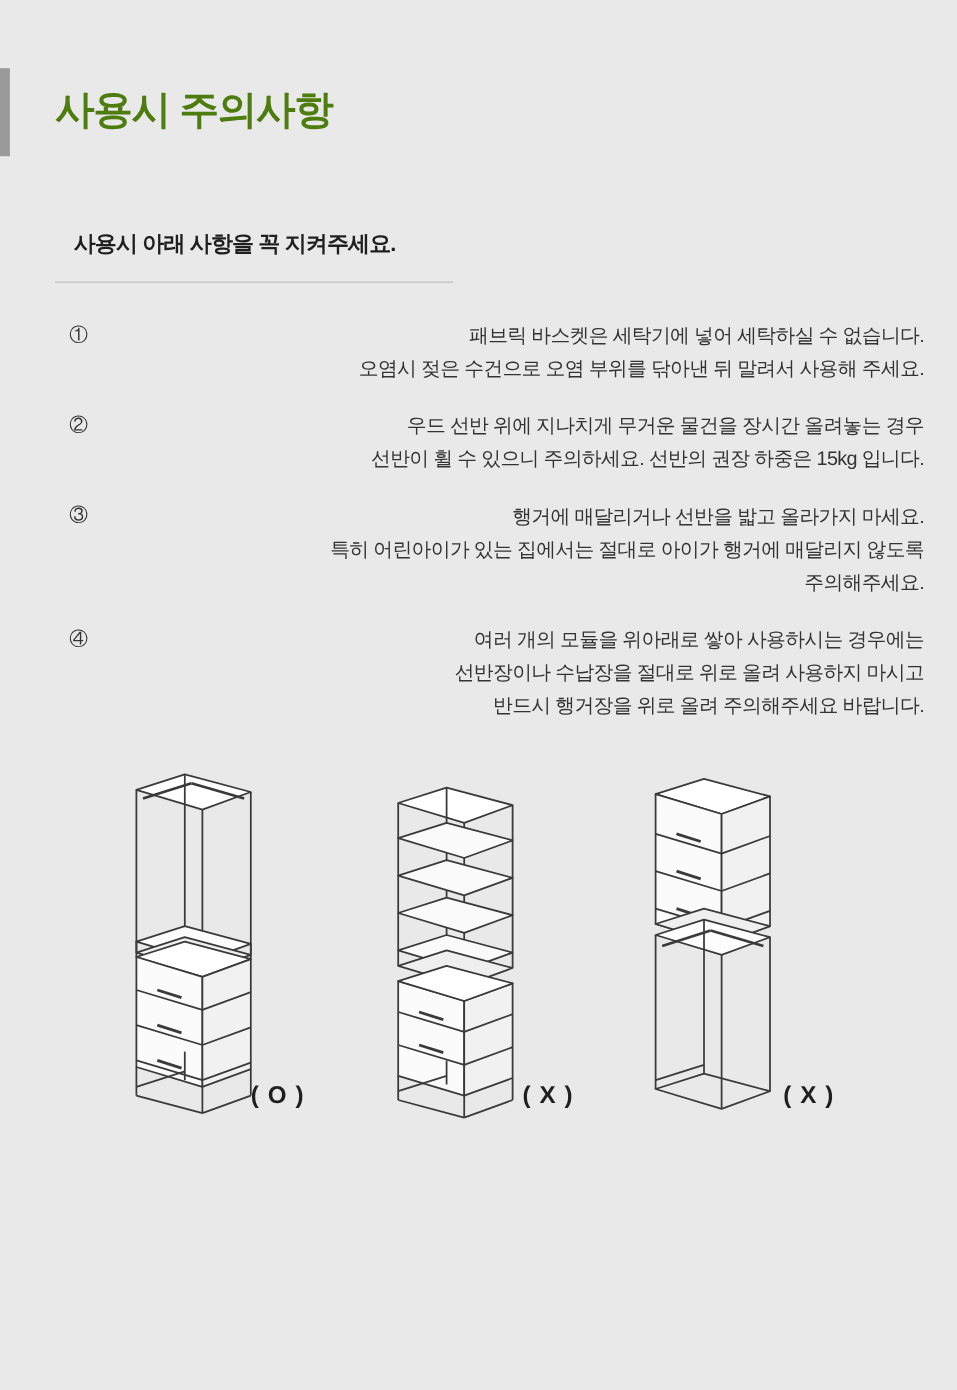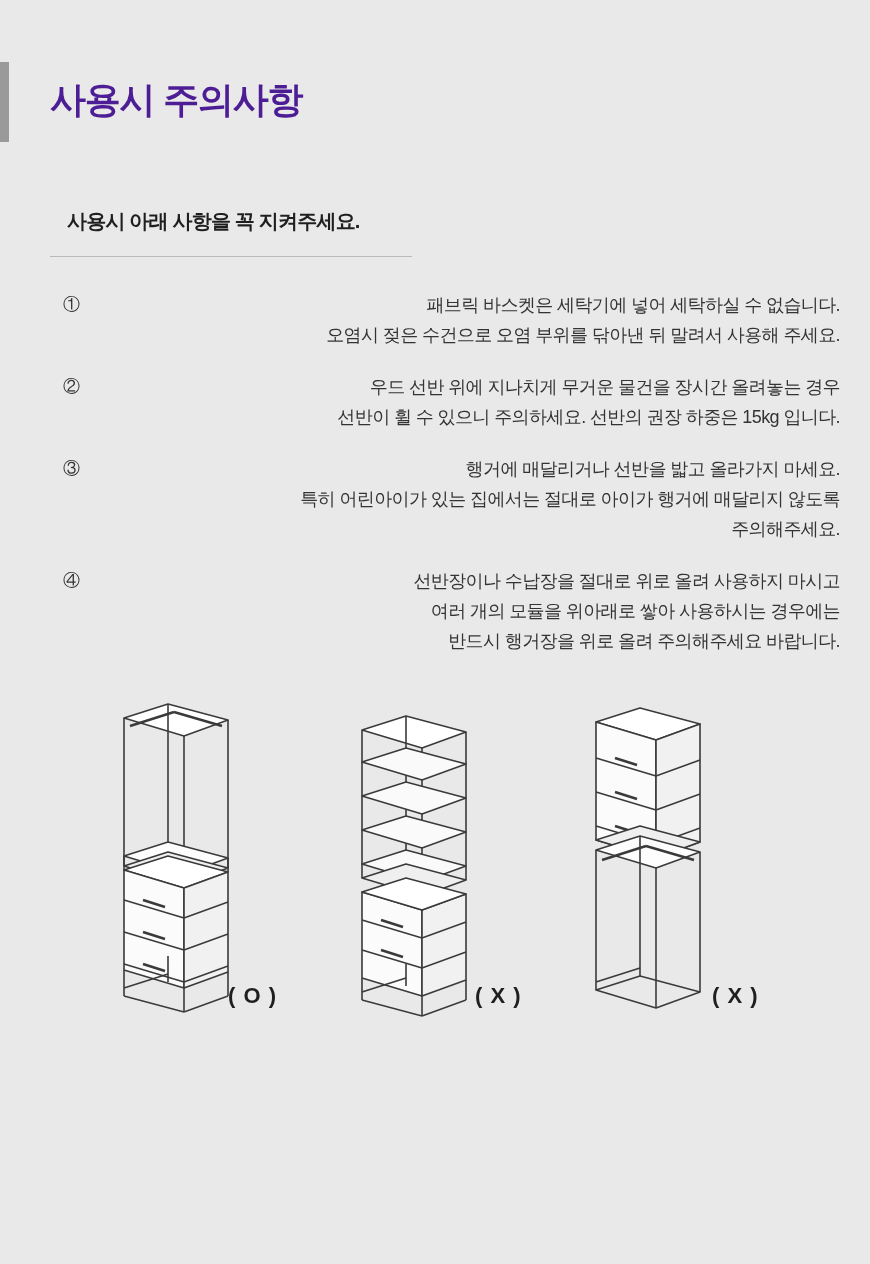--- a/index.html
+++ b/index.html
@@ -38,21 +38,21 @@
     height: 80px;
     background: #9a9a9a;
   }
   .page-title {
     position: absolute;
     left: 50px;
     top: -2px;
     font-size: 36px;
     font-weight: bold;
     letter-spacing: -1.2px;
-    color: #4c1d95;
+    color: #4d7c0f;
     line-height: 80px;
   }
 
   
   .subheading {
     position: absolute;
     left: 67px;
     top: 208px;
     font-size: 20px;
     font-weight: bold;
@@ -163,22 +163,22 @@
       <div class="notice-lines">
         <div class="notice-line">행거에 매달리거나 선반을 밟고 올라가지 마세요.</div>
         <div class="notice-line">특히 어린아이가 있는 집에서는 절대로 아이가 행거에 매달리지 않도록</div>
         <div class="notice-line">주의해주세요.</div>
       </div>
     </div>
 
     <div class="notice-item">
       <div class="notice-num">④</div>
       <div class="notice-lines">
+        <div class="notice-line">여러 개의 모듈을 위아래로 쌓아 사용하시는 경우에는</div>
         <div class="notice-line">선반장이나 수납장을 절대로 위로 올려 사용하지 마시고</div>
-        <div class="notice-line">여러 개의 모듈을 위아래로 쌓아 사용하시는 경우에는</div>
         <div class="notice-line">반드시 행거장을 위로 올려 주의해주세요 바랍니다.</div>
       </div>
     </div>
 
   </div>
 
   <div class="figures">
 
     <div class="figure fig-1">
       <svg width="130" height="320" viewBox="0 0 130 320" fill="none" stroke="#3a3a3a" stroke-width="1.6" stroke-linejoin="round">

